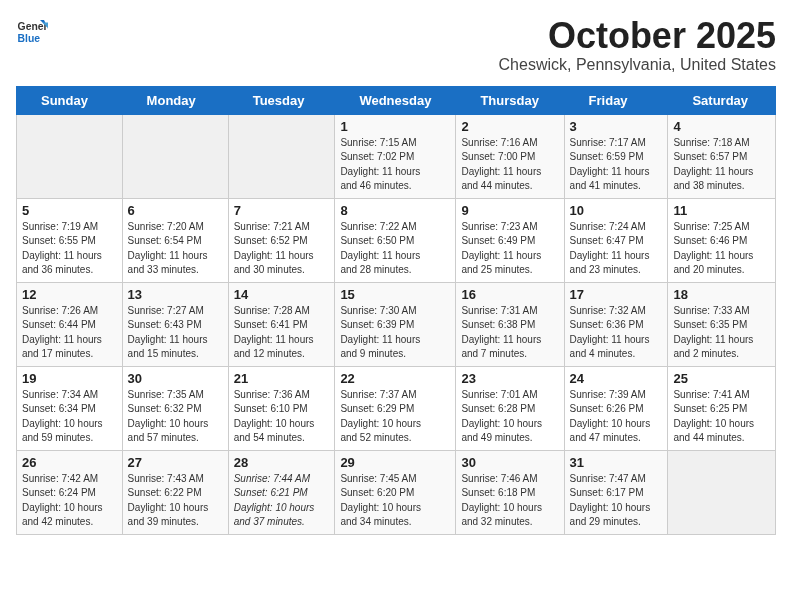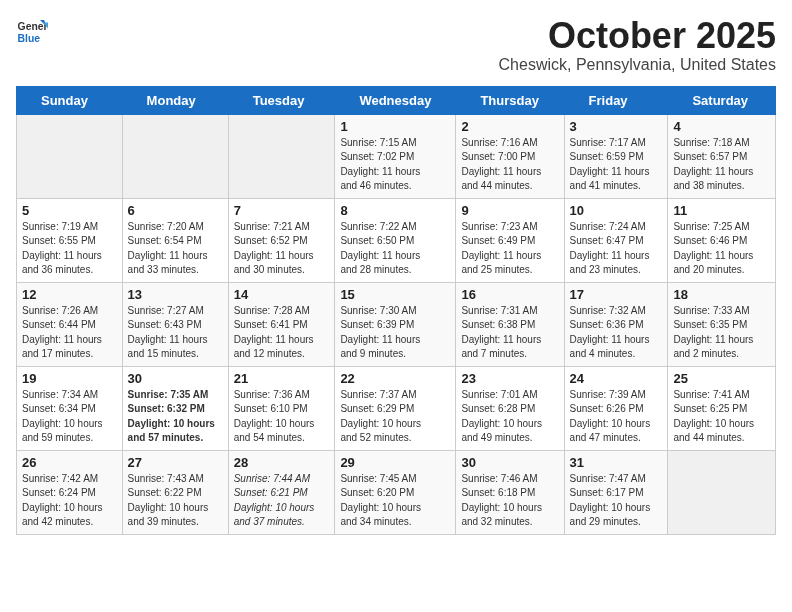--- a/index.html
+++ b/index.html
@@ -252,21 +252,21 @@
       <tr>
         <td>
           <span class="day-number">19</span>
           <div class="day-info" style="white-space: pre-line;">Sunrise: 7:34 AM
 Sunset: 6:34 PM
 Daylight: 10 hours
 and 59 minutes.</div>
         </td>
         <td>
           <span class="day-number">30</span>
-          <div class="day-info" style="white-space: pre-line; font-weight: bold;">Sunrise: 7:35 AM
+          <div class="day-info" style="white-space: pre-line;">Sunrise: 7:35 AM
 Sunset: 6:32 PM
 Daylight: 10 hours
 and 57 minutes.</div>
         </td>
         <td>
           <span class="day-number">21</span>
           <div class="day-info" style="white-space: pre-line;">Sunrise: 7:36 AM
 Sunset: 6:10 PM
 Daylight: 10 hours
 and 54 minutes.</div>

